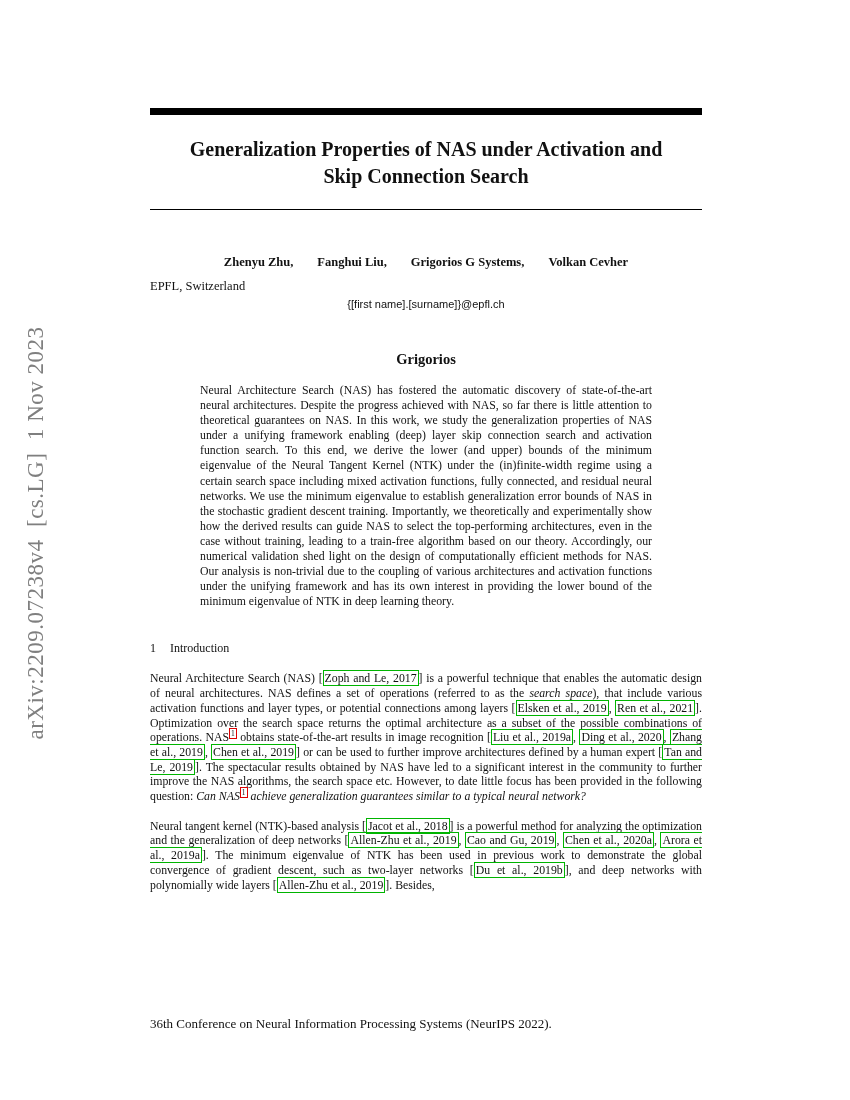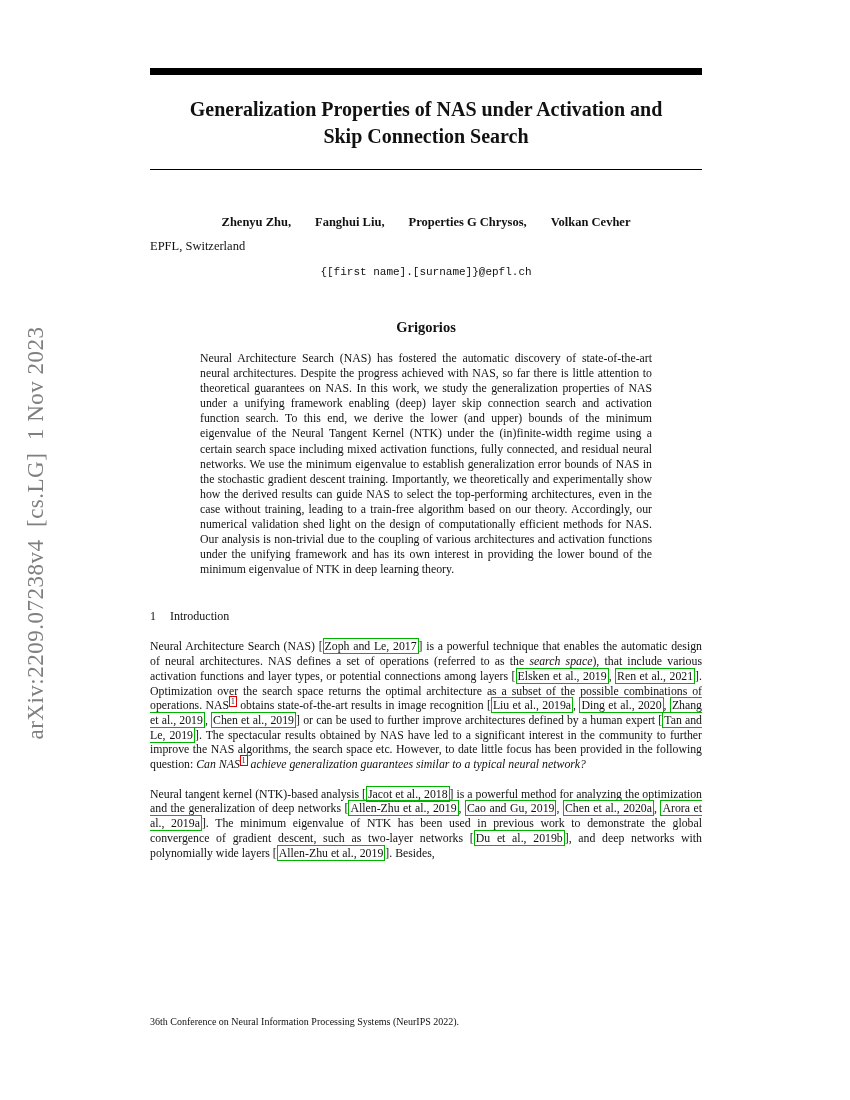--- a/index.html
+++ b/index.html
@@ -20,21 +20,21 @@
     width: 500px; height: 28px;
     transform: rotate(-90deg);
     transform-origin: center;
     text-align: center;
     font-size: 23px;
     letter-spacing: 0.5px;
     color: #7f7f7f;
     white-space: pre;
   }
 
-  .content { position: absolute; left: 150px; top: 15px; width: 552px; padding-top: 53px; }
+  .content { position: absolute; left: 150px; top: 0; width: 552px; padding-top: 108px; }
 
   .top-rule { height: 7px; background: #000; }
   .paper-title {
     margin: 21px auto 0 auto;
     max-width: 500px;
     text-align: center;
     font-size: 20px;
     font-weight: bold;
     line-height: 27px;
   }
@@ -43,22 +43,22 @@
   .authors {
     margin-top: 45px;
     display: flex;
     justify-content: center;
     gap: 24px;
     font-weight: bold;
     font-size: 12.5px;
   }
   .affiliation { margin-top: 9px; text-align: left; font-size: 12.5px; }
   .email {
-    margin-top: 12px; text-align: center;
-    font-family: Liberation Mono, monospace;
+    margin-top: 4px; text-align: center;
+    font-family: Liberation Sans, sans-serif;
     font-size: 11px;
   }
 
   .abstract-heading { margin-top: 41px; text-align: center; font-weight: bold; font-size: 14.5px; }
   .abstract-body {
     margin: 15px auto 0 auto;
     width: 452px;
     text-align: justify;
     font-size: 11.8px;
     line-height: 15.1px;
@@ -93,42 +93,42 @@
     margin-top: 5px;
     font-size: 10.5px;
     line-height: 13px;
     text-align: justify;
     text-indent: 14px;
   }
   .footnote-text sup { font-size: 7px; vertical-align: super; line-height: 0; }
 
   .conference-footer {
     position: absolute; left: 150px; top: 1016px; width: 552px;
-    font-size: 10px;
+    font-size: 13px;
   }
 </style>
 </head>
 <body>
 
 <div class="page">
 
   <div class="watermark">arXiv:2209.07238v4  [cs.LG]  1 Nov 2023</div>
 
   <div class="content">
 
     <div class="top-rule"></div>
 
     <div class="paper-title">Generalization Properties of NAS under Activation and Skip Connection Search</div>
 
     <div class="title-rule"></div>
 
     <div class="authors">
       <span>Zhenyu Zhu,</span>
       <span>Fanghui Liu,</span>
-      <span>Properties G Chrysos,</span>
+      <span>Grigorios G Systems,</span>
       <span>Volkan Cevher</span>
     </div>
 
     <div class="affiliation">EPFL, Switzerland</div>
 
     <div class="email">{[first name].[surname]}@epfl.ch</div>
 
     <div class="abstract-heading">Grigorios</div>
 
     <div class="abstract-body">Neural Architecture Search (NAS) has fostered the automatic discovery of state-of-the-art neural architectures. Despite the progress achieved with NAS, so far there is little attention to theoretical guarantees on NAS. In this work, we study the generalization properties of NAS under a unifying framework enabling (deep) layer skip connection search and activation function search. To this end, we derive the lower (and upper) bounds of the minimum eigenvalue of the Neural Tangent Kernel (NTK) under the (in)finite-width regime using a certain search space including mixed activation functions, fully connected, and residual neural networks. We use the minimum eigenvalue to establish generalization error bounds of NAS in the stochastic gradient descent training. Importantly, we theoretically and experimentally show how the derived results can guide NAS to select the top-performing architectures, even in the case without training, leading to a train-free algorithm based on our theory. Accordingly, our numerical validation shed light on the design of computationally efficient methods for NAS. Our analysis is non-trivial due to the coupling of various architectures and activation functions under the unifying framework and has its own interest in providing the lower bound of the minimum eigenvalue of NTK in deep learning theory.</div>

